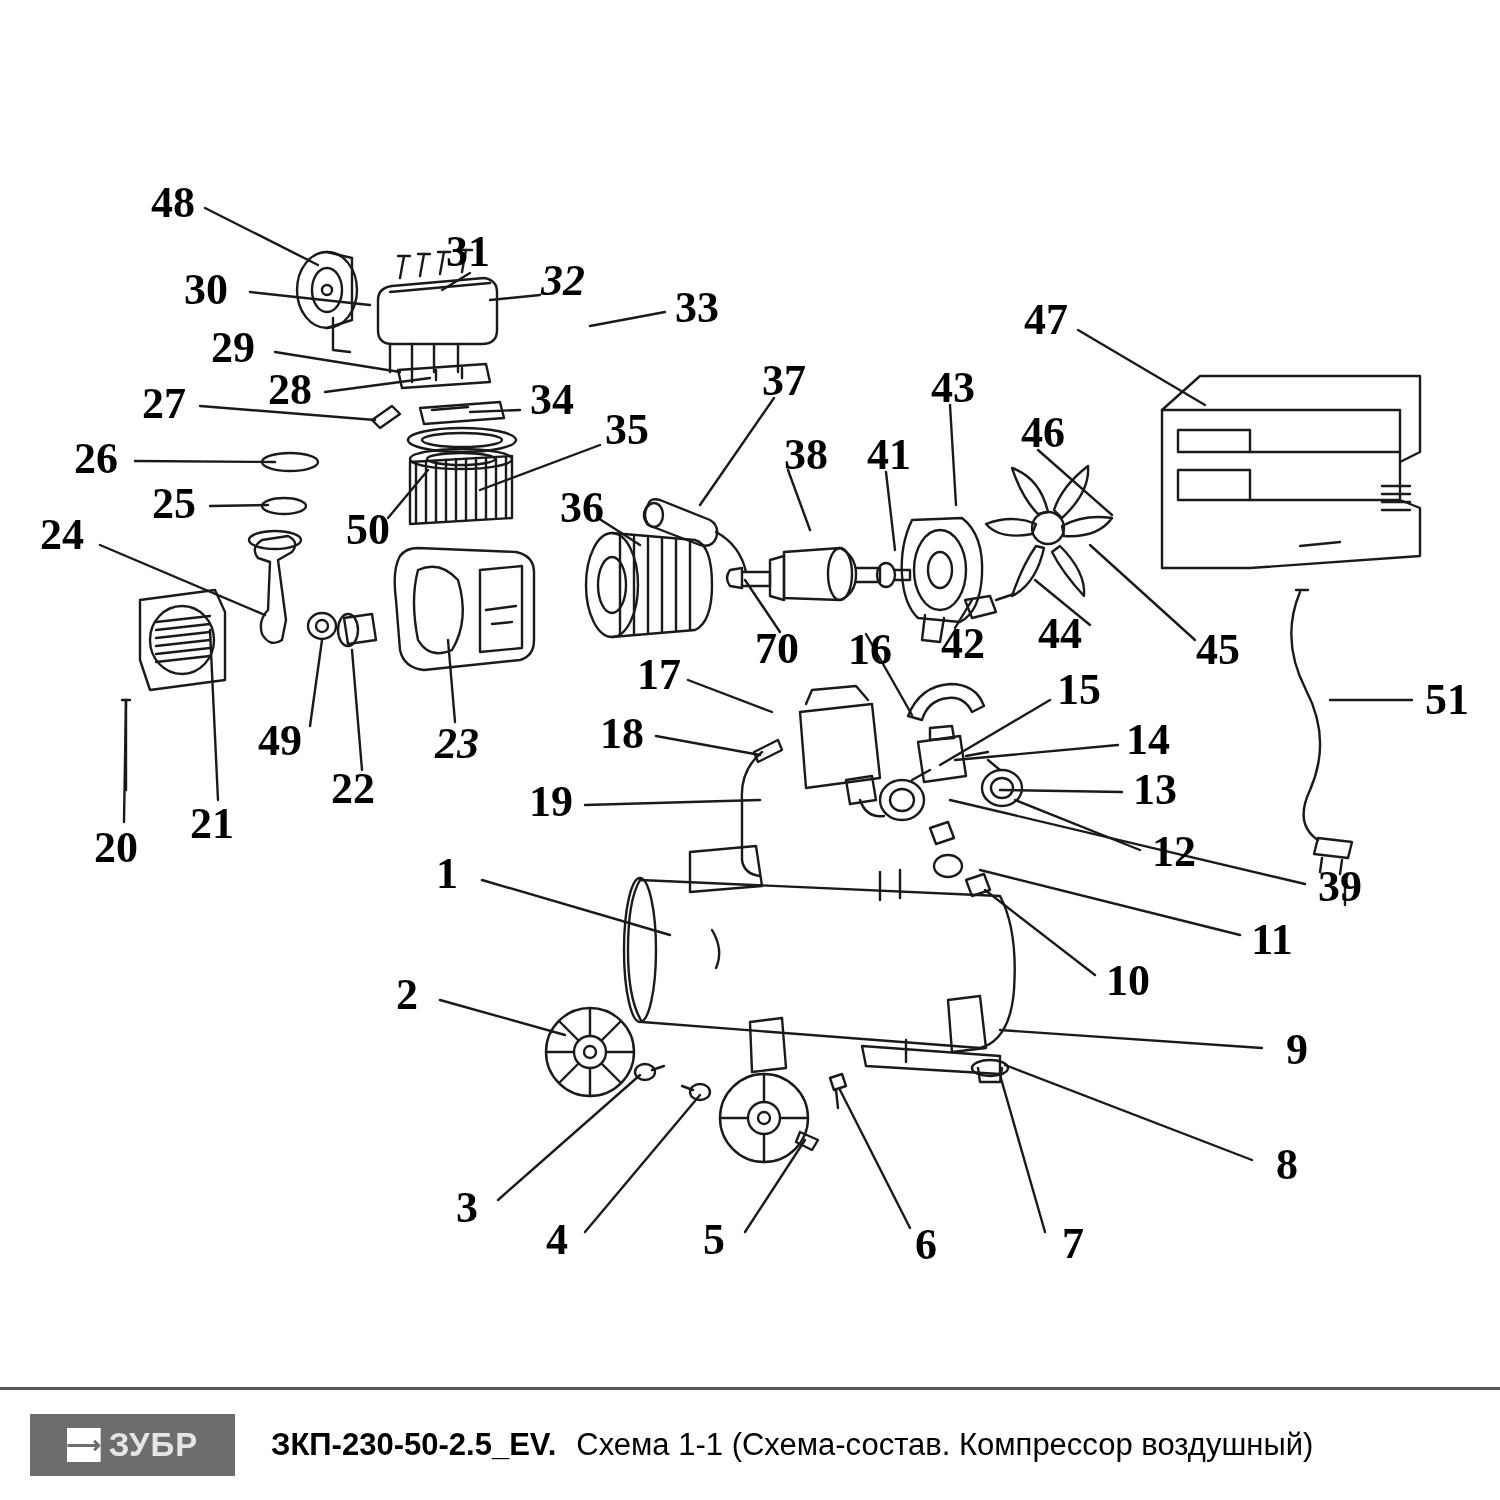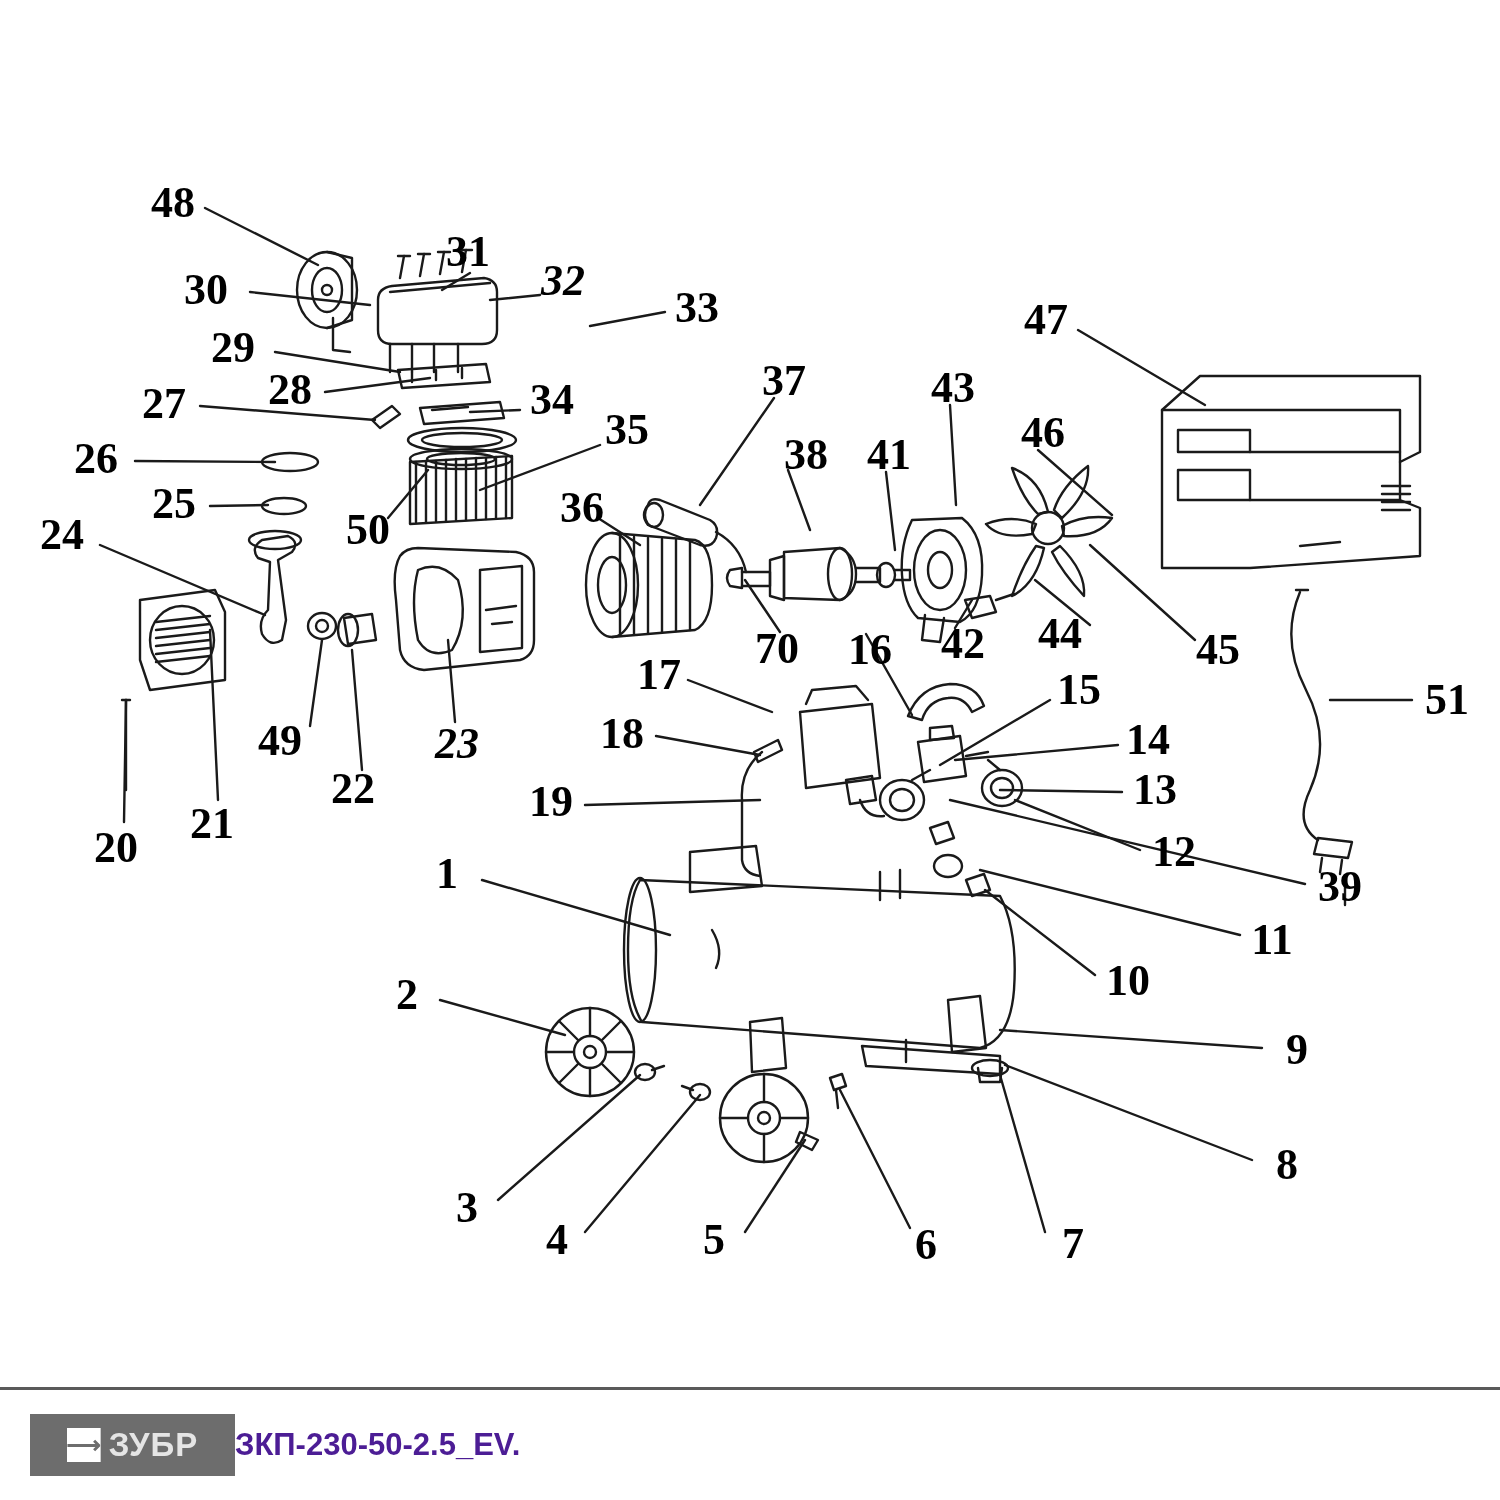--- a/index.html
+++ b/index.html
@@ -42,22 +42,23 @@
     width:34px;height:34px;background:#ffffff;
     display:flex;align-items:center;justify-content:center;
     font-size:24px;font-weight:bold;color:#6d6d6d;
     clip-path:polygon(0 0,100% 0,100% 100%,0 100%);
   }
   #brand-logo .brand-text{
     color:#e5e5e5;font-size:33px;font-weight:bold;letter-spacing:1px;
     font-family:"Liberation Sans", sans-serif;
   }
   #footer-caption{
+    margin-left:36px;
     font-size:31px;
-    color:#4c1d95;
+    color:#000000;
     display:flex;align-items:baseline;gap:20px;
     white-space:nowrap;
   }
   #footer-caption .model{font-weight:bold;}
   #footer-caption .desc{font-weight:normal;}
 </style>
 </head>
 <body>
 
 <div id="diagram-area">
@@ -329,14 +330,15 @@
 
 </div>
 
 <div id="footer-bar">
   <div id="brand-logo">
     <span class="mark">⟶</span>
     <span class="brand-text">ЗУБР</span>
   </div>
   <div id="footer-caption">
     <span class="model">ЗКП-230-50-2.5_EV.</span>
+    <span class="desc">Схема 1-1 (Схема-состав. Компрессор воздушный)</span>
   </div>
 </div>
 
 </body></html>

